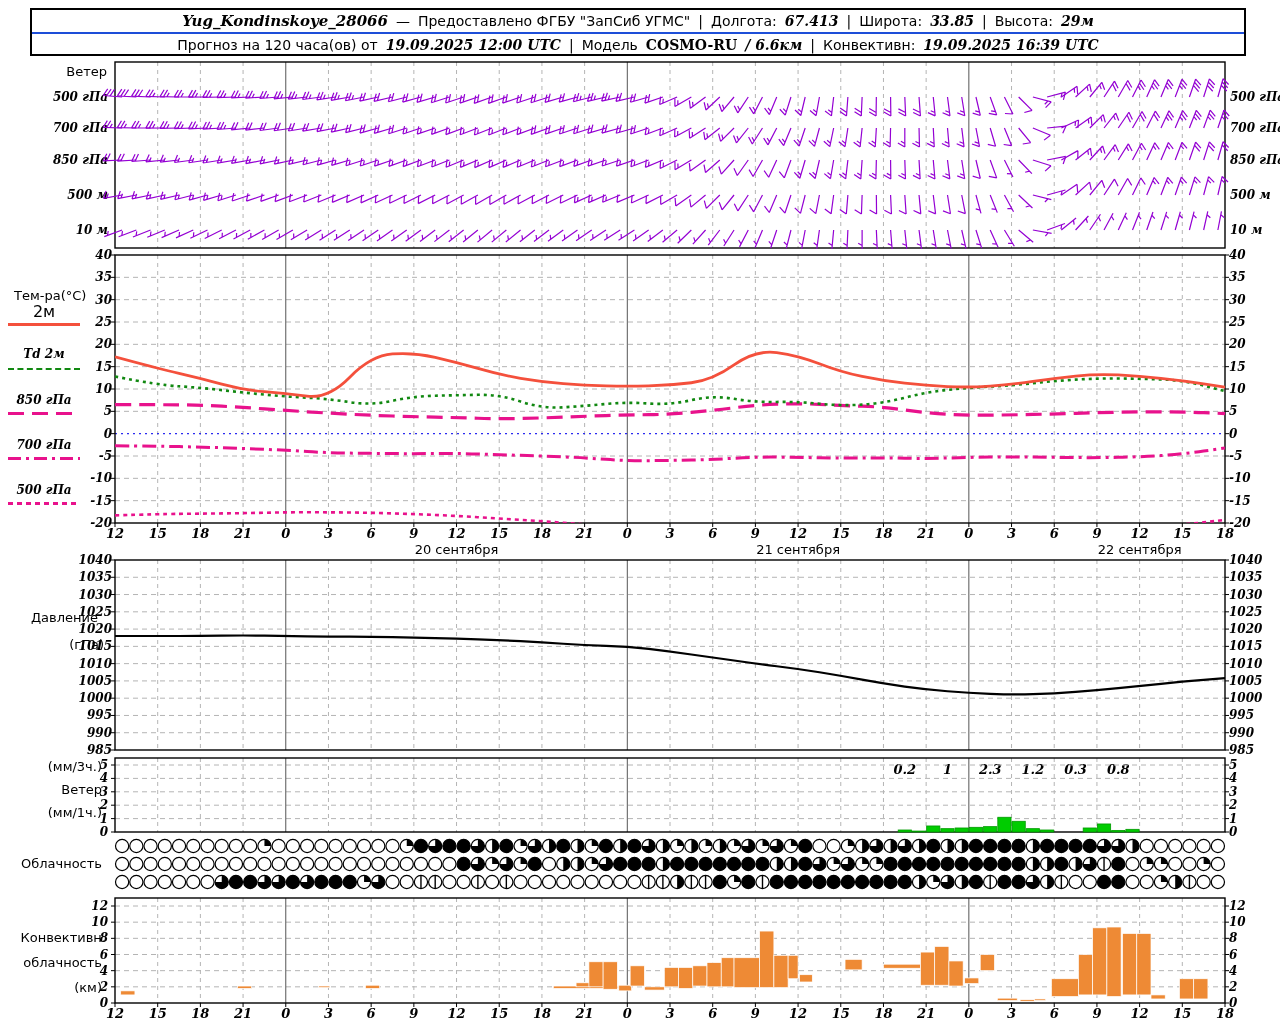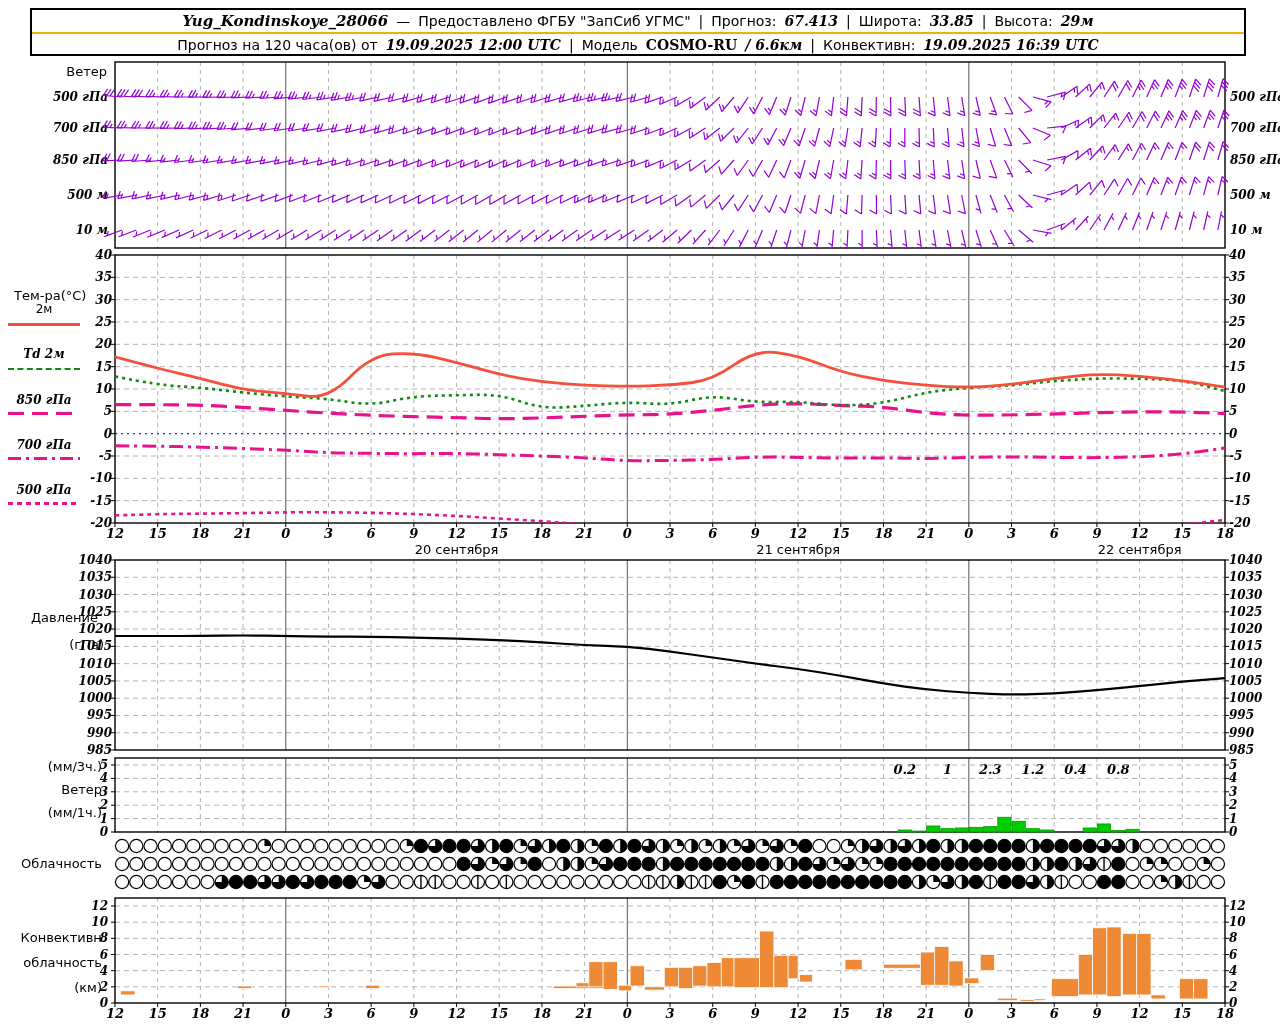--- a/index.html
+++ b/index.html
@@ -1,48 +1,48 @@
 <!DOCTYPE html>
 <html><head>
 <meta charset="utf-8">
 <style>
   html,body{margin:0;padding:0}
   body{width:1280px;height:1024px;background:#fff;position:relative;overflow:hidden;
        font-family:"DejaVu Sans",sans-serif;color:#000}
   .abs{position:absolute}
   .hdr{position:absolute;left:30px;top:8px;width:1216px;height:48px;border:2px solid #000;box-sizing:border-box}
   .hdr-row{height:22px;display:flex;align-items:center;justify-content:center;white-space:nowrap;font-size:14px}
-  .hdr-row.first{border-bottom:2px solid #eab308}
+  .hdr-row.first{border-bottom:2px solid #1d4ed8}
   .hdr-row span{padding:0 4px}
   .bi{font-family:"DejaVu Serif",serif;font-style:italic;font-weight:bold}
   .bb{font-family:"DejaVu Serif",serif;font-weight:bold}
   .tick{font-family:"DejaVu Serif",serif;font-style:italic;font-weight:bold;font-size:12px;line-height:12px}
   .htick{font-family:"DejaVu Serif",serif;font-style:italic;font-weight:bold;font-size:13px;line-height:13px}
   .title{font-size:13px;line-height:15px}
   .ra{text-align:right}
   .ca{text-align:center}
-  .leg-label{font-size:12px}
+  .leg-label{font-size:16px}
   .leg-num{font-family:"DejaVu Serif",serif;font-style:italic;font-weight:bold;font-size:12px}
   .leg-line{position:absolute;height:0}
   .ll-t2m{border-top:3px solid #f4503c}
   .ll-td{border-top:2px dashed #118811}
   .ll-850{height:3px;background:repeating-linear-gradient(90deg,#e8128c 0 16px,transparent 16px 24px)}
   .ll-700{height:3px;background:repeating-linear-gradient(90deg,#e8128c 0 13px,transparent 13px 18px,#e8128c 18px 21px,transparent 21px 26px)}
   .ll-500{height:3px;background:repeating-linear-gradient(90deg,#e8128c 0 5px,transparent 5px 9px)}
 </style>
 </head>
 <body>
 
 <div class="hdr">
   <div class="hdr-row first">
     <span class="bi" style="font-size:15px">Yug_Kondinskoye_28066</span>
     <span>—</span>
     <span>Предоставлено ФГБУ "ЗапСиб УГМС"</span>
     <span>|</span>
-    <span>Прогноз:</span>
+    <span>Долгота:</span>
     <span class="bi">67.413</span>
     <span>|</span>
     <span>Широта:</span>
     <span class="bi">33.85</span>
     <span>|</span>
     <span>Высота:</span>
     <span class="bi">29м</span>
   </div>
   <div class="hdr-row">
     <span>Прогноз на 120 часа(ов) от</span>
@@ -176,21 +176,21 @@
     <div class="abs tick ra" style="left: 40px; top: 709.455px; width: 72px;">995</div>
     <div class="abs tick" style="left: 1229px; top: 709.455px; width: 60px;">995</div>
     <div class="abs tick ra" style="left: 40px; top: 726.727px; width: 72px;">990</div>
     <div class="abs tick" style="left: 1229px; top: 726.727px; width: 60px;">990</div>
     <div class="abs tick ra" style="left: 40px; top: 744px; width: 72px;">985</div>
     <div class="abs tick" style="left: 1229px; top: 744px; width: 60px;">985</div>
     <div class="abs htick ca" style="left: 884.808px; top: 763px; width: 40px;">0.2</div>
     <div class="abs htick ca" style="left: 927.5px; top: 763px; width: 40px;">1</div>
     <div class="abs htick ca" style="left: 970.192px; top: 763px; width: 40px;">2.3</div>
     <div class="abs htick ca" style="left: 1012.88px; top: 763px; width: 40px;">1.2</div>
-    <div class="abs htick ca" style="left: 1055.58px; top: 763px; width: 40px;">0.4</div>
+    <div class="abs htick ca" style="left: 1055.58px; top: 763px; width: 40px;">0.3</div>
     <div class="abs htick ca" style="left: 1098.27px; top: 763px; width: 40px;">0.8</div>
     <div class="abs tick ra" style="left: 78px; top: 759px; width: 30px;">5</div>
     <div class="abs tick" style="left: 1229px; top: 759px; width: 30px;">5</div>
     <div class="abs tick ra" style="left: 78px; top: 772.4px; width: 30px;">4</div>
     <div class="abs tick" style="left: 1229px; top: 772.4px; width: 30px;">4</div>
     <div class="abs tick ra" style="left: 78px; top: 785.8px; width: 30px;">3</div>
     <div class="abs tick" style="left: 1229px; top: 785.8px; width: 30px;">3</div>
     <div class="abs tick ra" style="left: 78px; top: 799.2px; width: 30px;">2</div>
     <div class="abs tick" style="left: 1229px; top: 799.2px; width: 30px;">2</div>
     <div class="abs tick ra" style="left: 78px; top: 812.6px; width: 30px;">1</div>

